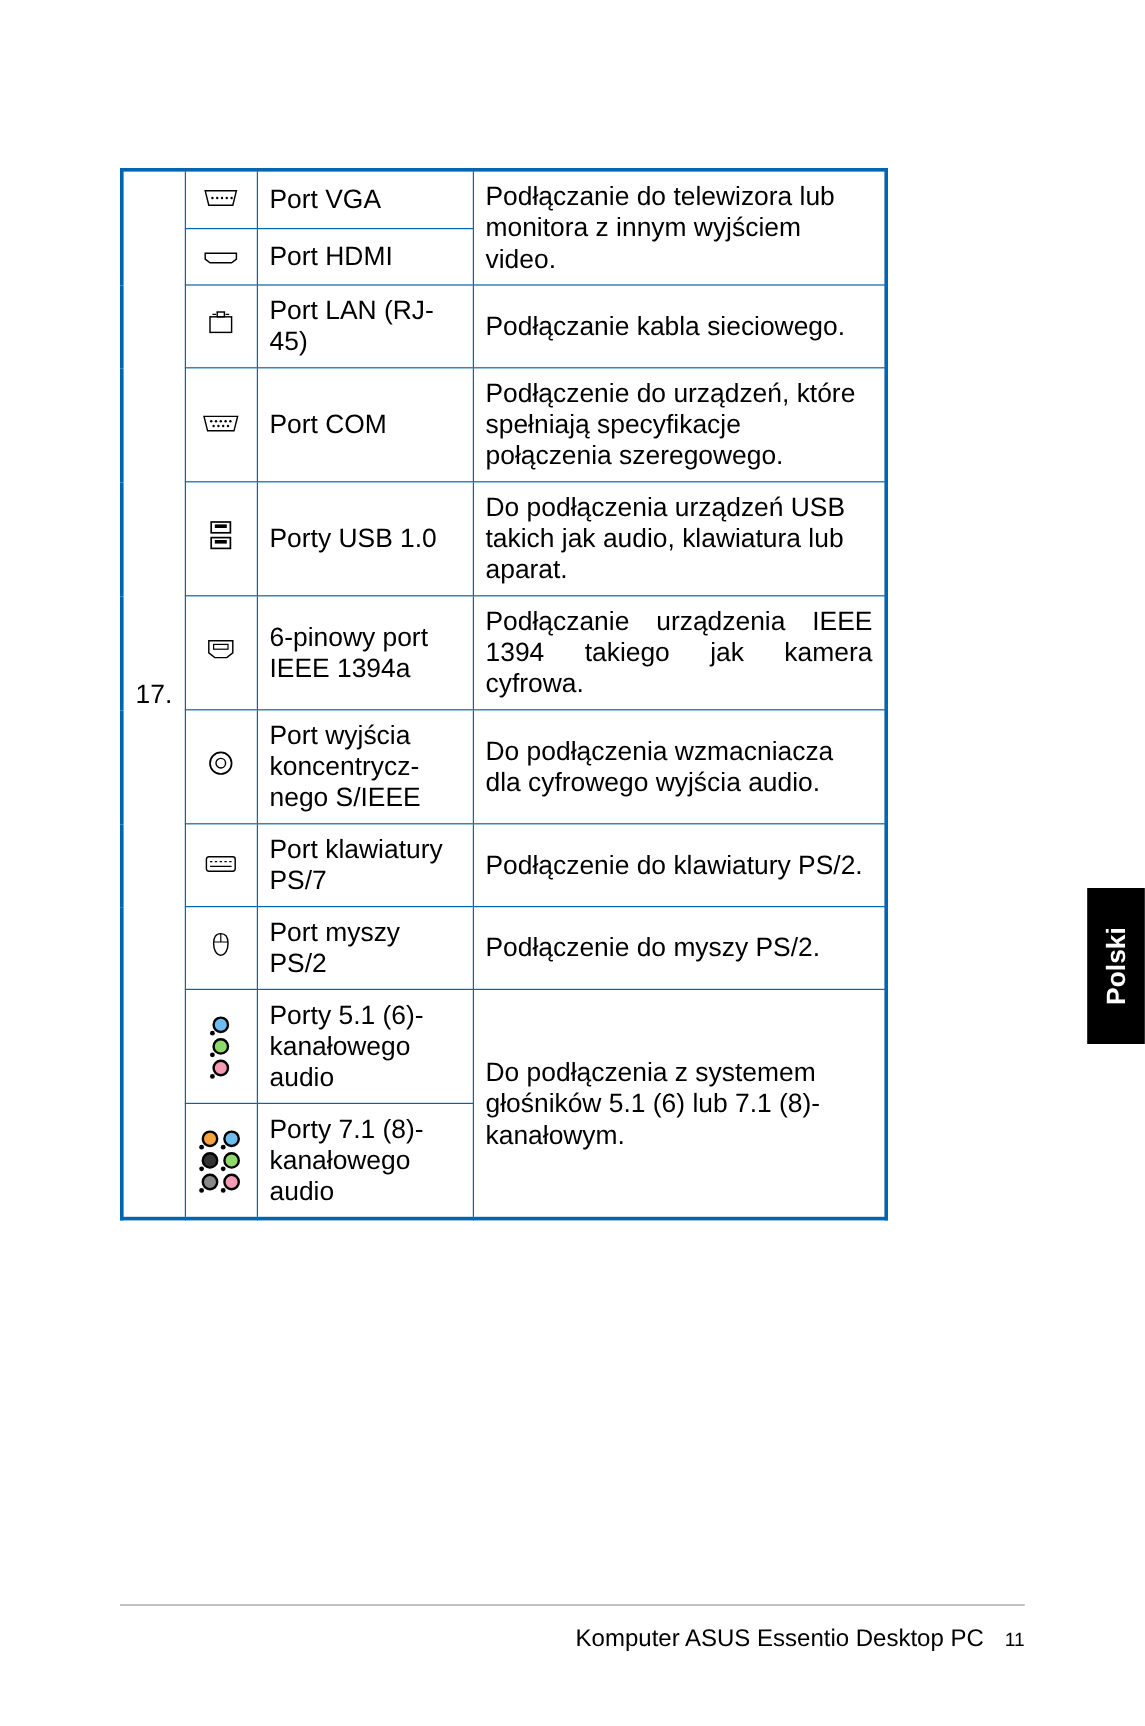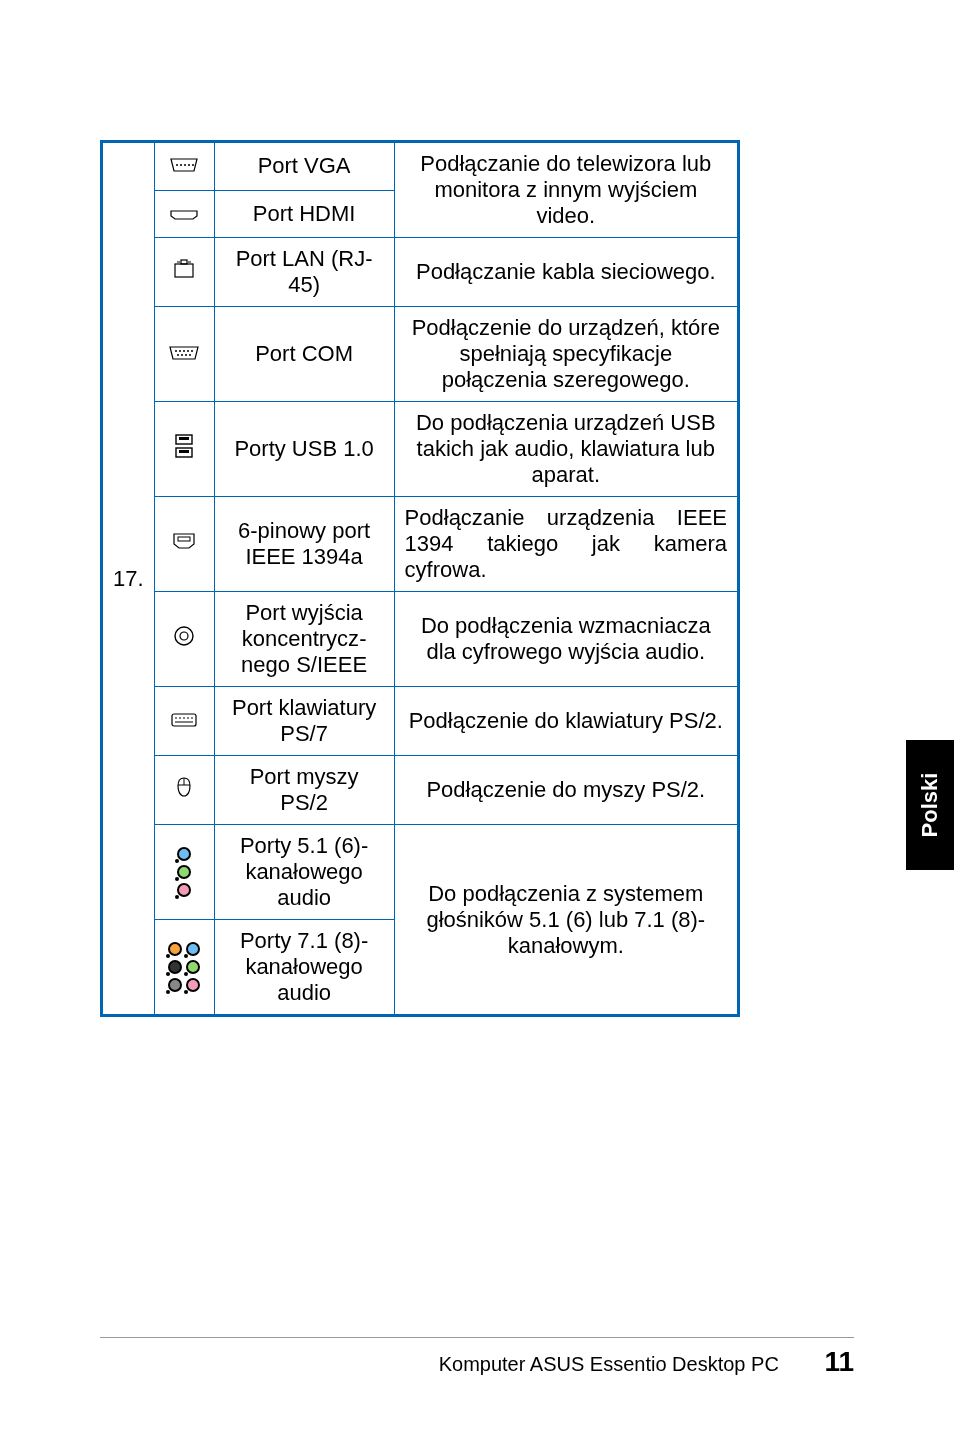--- a/index.html
+++ b/index.html
@@ -20,21 +20,20 @@
   table.main {
     border-collapse: collapse;
     width: 640px;
     border: 3px solid #0066b3;
   }
   table.main td {
     border: 1px solid #0066b3;
     padding: 8px 10px;
     font-size: 22px;
     vertical-align: middle;
-    text-align: center;
   }
   td.rownum {
     width: 48px;
     text-align: left;
     font-size: 22px;
   }
   td.iconcell {
     width: 60px;
     text-align: center;
   }
@@ -65,22 +64,22 @@
   .side-tab span {
     transform: rotate(-90deg);
     white-space: nowrap;
   }
   .footer {
     position: absolute;
     bottom: 60px;
     right: 100px;
     font-size: 20px;
   }
-  .footer .title { display:inline-block; margin-right: 40px; }
-  .footer .pn { font-size: 28px; font-weight: bold; }
+  .footer .title { display:inline-block; margin-right: 12px; }
+  .footer .pn { font-size: 16px; }
   .footer-rule {
     position:absolute;
     bottom: 100px;
     left: 100px;
     right: 100px;
     height: 0;
     border-top: 1px solid #999;
   }
 
   

